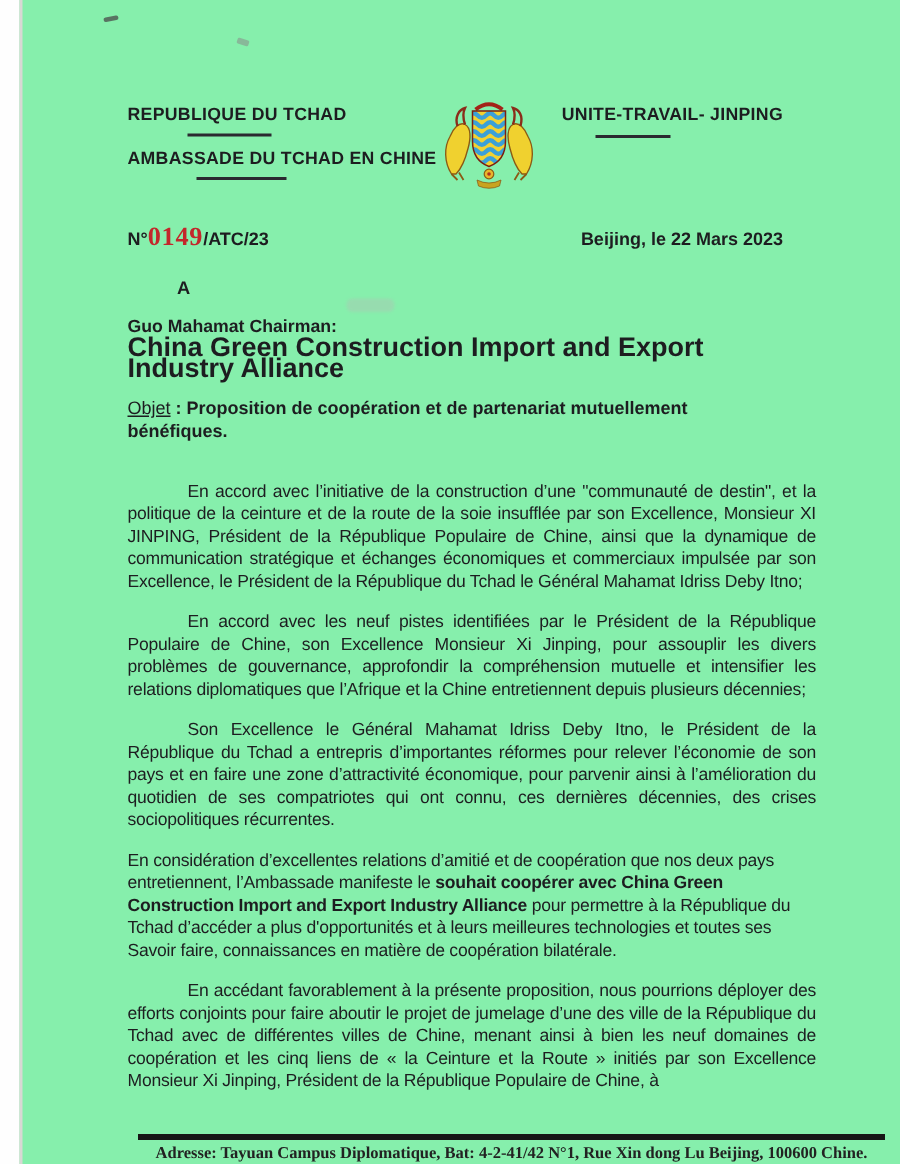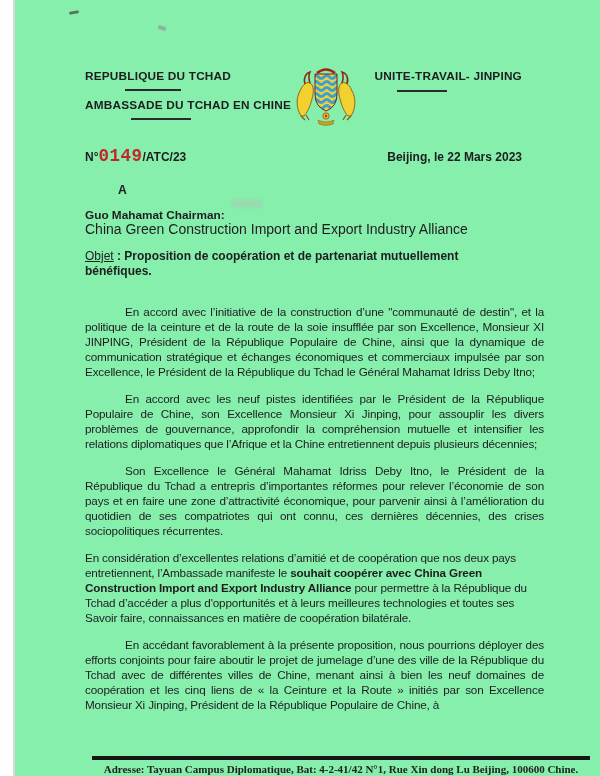--- a/index.html
+++ b/index.html
@@ -28,27 +28,27 @@
   .rule{height:2px;background:#2a2a30;}
   .rule1{width:56px;margin:6px 0 0 40px;}
   .rule2{width:60px;margin:6px 0 0 46px;}
   .lh-right{text-align:right;padding-top:4px;padding-right:22px;}
   .rule3{width:50px;margin:7px 75px 0 auto;}
   .emblem{margin-top:-2px;}
 
   
   .ref-row{margin-top:16px;display:flex;justify-content:space-between;align-items:baseline;}
   .ref{font-size:12px;font-weight:bold;white-space:nowrap;}
-  .ref .num{font-family:Liberation Mono, monospace;font-weight:700;font-size:17.5px;color:#c3272b;letter-spacing:.5px;}
+  .ref .num{font-family:Liberation Serif, serif;font-weight:700;font-size:17.5px;color:#c3272b;letter-spacing:.5px;}
   .date{font-size:12px;font-weight:bold;padding-right:22px;white-space:nowrap;}
 
   
   .salutation{margin:17px 0 0 33px;font-size:12.2px;font-weight:bold;}
   .recipient-name{margin-top:11px;font-size:11.8px;font-weight:bold;line-height:14px;}
-  .recipient-org{font-size:14px;font-weight:normal;line-height:14px;}
+  .recipient-org{font-size:18px;font-weight:bold;line-height:14px;}
 
   
   .subject{margin-top:13px;font-size:12px;font-weight:bold;line-height:15px;max-width:440px;}
   .subject-label{text-decoration:underline;font-weight:normal;}
 
   
   .para{margin:12px 0 0 0;font-size:11.7px;line-height:15px;letter-spacing:-0.15px;text-align:justify;text-indent:40px;}
   .para.first{margin-top:25px;}
   .para.noindent{text-indent:0;text-align:left;}
   .b{font-weight:bold;}

